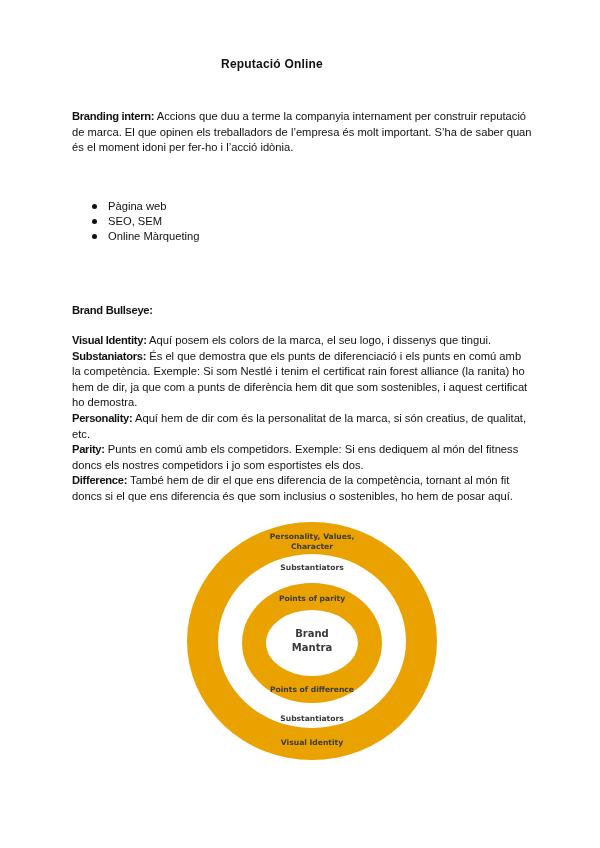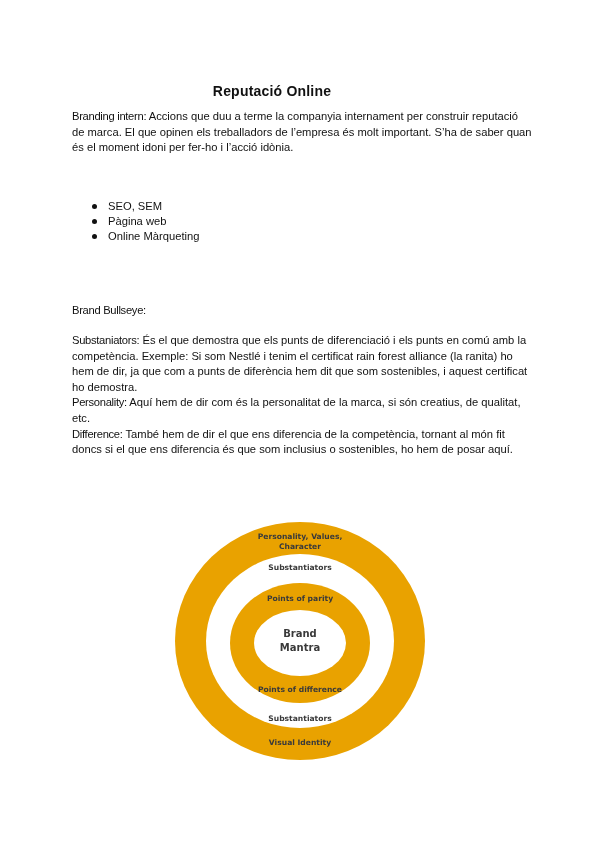--- a/index.html
+++ b/index.html
@@ -16,37 +16,37 @@
       color: #111111;
     }
     .page {
       position: absolute;
       left: 0; top: 0;
       width: 600px;
       height: 848px;
     }
     .title {
       position: absolute;
-      top: 83px;
+      top: 57px;
       left: 0;
       width: 544px;
       text-align: center;
-      font-size: 14px;
+      font-size: 12px;
       font-weight: bold;
       letter-spacing: 0.2px;
     }
     .block {
       position: absolute;
       left: 72px;
       width: 460px;
       font-size: 11.2px;
       line-height: 15.6px;
     }
     .block b {
-      font-weight: normal;
+      font-weight: bold;
       letter-spacing: -0.3px;
     }
     .p-branding { top: 109px; }
     .p-control { top: 171px; }
     .bullets {
       position: absolute;
       left: 92px;
       top: 199px;
       margin: 0;
       padding: 0;
@@ -68,21 +68,21 @@
       border-radius: 50%;
       background: #111111;
     }
     .p-bullseye-head { top: 303px; }
     .p-defs { top: 333px; }
     .def-line {
       display: block;
     }
     .diagram {
       position: absolute;
-      left: 0;
+      left: 12px;
       top: 0;
       width: 540px;
       height: 848px;
       border-radius: 28px;
     }
     .diagram svg {
       position: absolute;
       left: 0;
       top: 0;
     }
@@ -98,32 +98,34 @@
 <div class="page">
 
   <div class="title">Reputació Online</div>
 
   <div class="block p-branding">
     <b>Branding intern:</b><span> Accions que duu a terme la companyia internament per construir reputació de marca. El que opinen els treballadors de l’empresa és molt important. S’ha de saber quan és el moment idoni per fer-ho i l’acció idònia.</span>
   </div>
 
 
   <ul class="bullets">
+    <li><span class="bullet-dot"></span><span>Pàgina web</span></li>
     <li><span class="bullet-dot"></span><span>SEO, SEM</span></li>
-    <li><span class="bullet-dot"></span><span>Pàgina web</span></li>
     <li><span class="bullet-dot"></span><span>Online Màrqueting</span></li>
   </ul>
 
   <div class="block p-bullseye-head">
     <b>Brand Bullseye:</b>
   </div>
 
   <div class="block p-defs">
+    <span class="def-line"><b>Visual Identity:</b><span> Aquí posem els colors de la marca, el seu logo, i dissenys que tingui.</span></span>
     <span class="def-line"><b>Substaniators:</b><span>  És el que demostra que els punts de diferenciació i els punts en comú amb la competència. Exemple: Si som Nestlé i tenim el certificat rain forest alliance (la ranita) ho hem de dir, ja que com a punts de diferència hem dit que som sostenibles, i aquest certificat ho demostra.</span></span>
     <span class="def-line"><b>Personality:</b><span> Aquí hem de dir com és la personalitat de la marca, si són creatius, de qualitat, etc.</span></span>
+    <span class="def-line"><b>Parity:</b><span> Punts en comú amb els competidors. Exemple: Si ens dediquem al món del fitness doncs els nostres competidors i jo som esportistes els dos.</span></span>
     <span class="def-line"><b>Difference:</b><span> També hem de dir el que ens diferencia de la competència, tornant al món fit doncs si el que ens diferencia és que som inclusius o sostenibles, ho hem de posar aquí.</span></span>
   </div>
 
   <div class="diagram">
     <svg width="600" height="848" viewBox="0 0 600 848" xmlns="http://www.w3.org/2000/svg">
       <ellipse cx="300" cy="641" rx="125" ry="119" fill="#E9A200"></ellipse>
       <ellipse cx="300" cy="641" rx="94" ry="87" fill="#FFFFFF"></ellipse>
       <ellipse cx="300" cy="643" rx="70" ry="60" fill="#E9A200"></ellipse>
       <ellipse cx="300" cy="643" rx="46" ry="33" fill="#FFFFFF"></ellipse>
 

